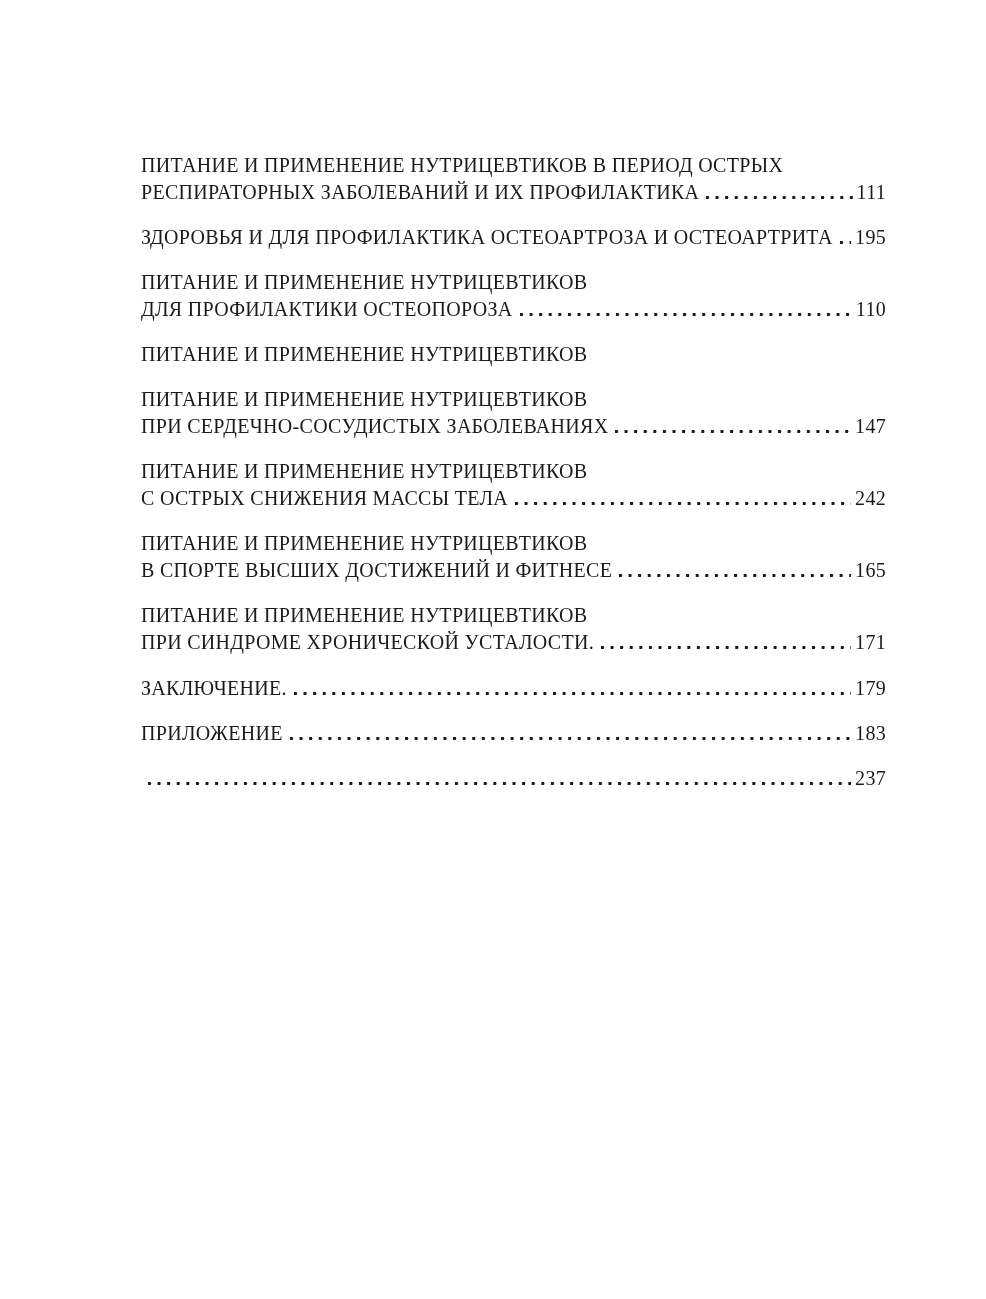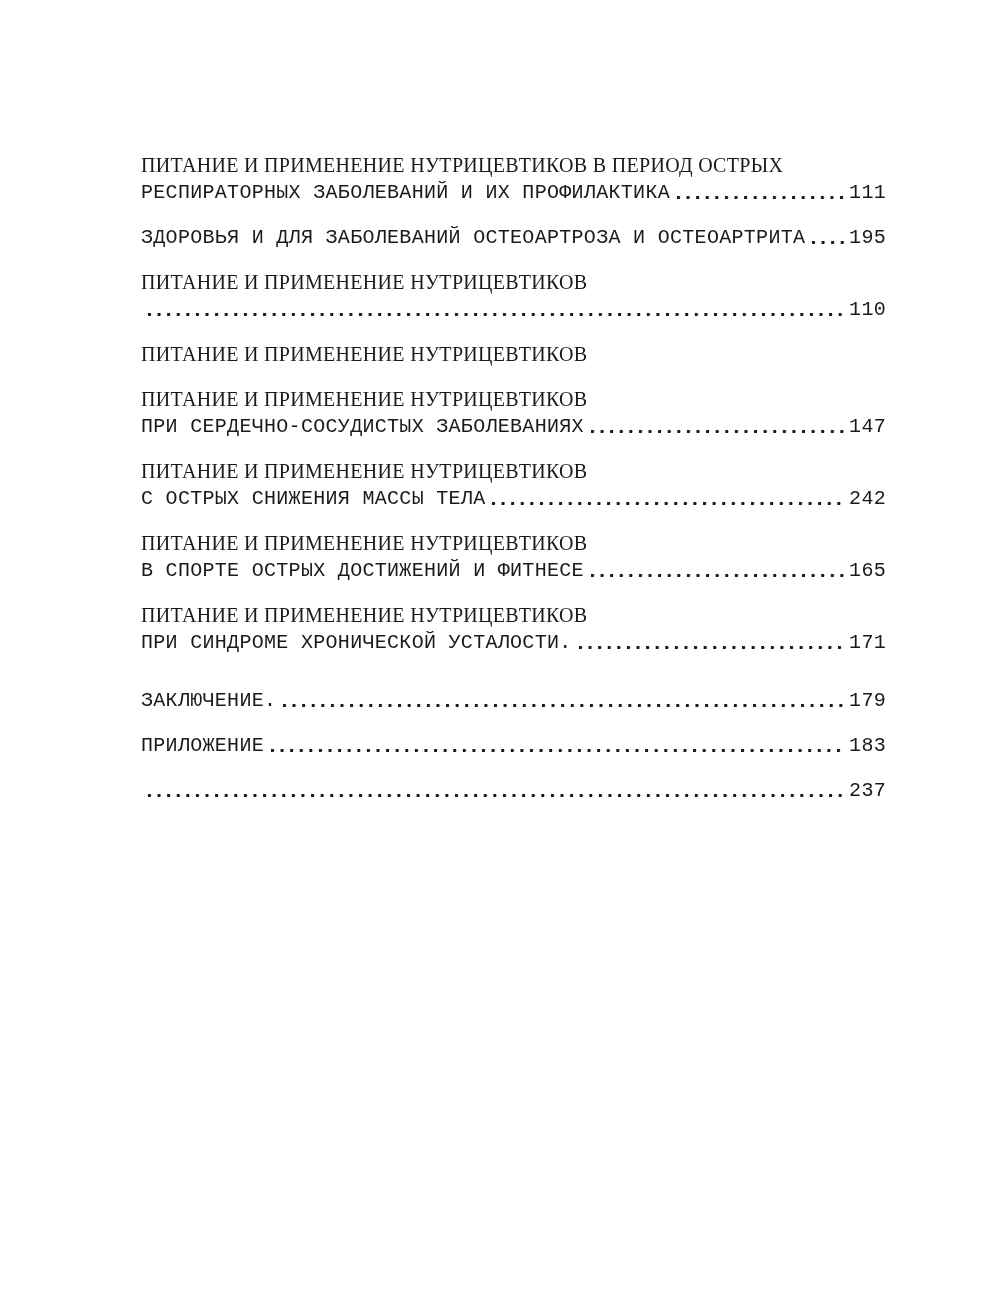--- a/index.html
+++ b/index.html
@@ -23,29 +23,28 @@
     font-family: "Liberation Serif", "DejaVu Serif", serif;
     font-size: 20px;
     line-height: 27px;
     letter-spacing: 0.015em;
     color: #1a1a1a;
   }
   .entry {
     margin-bottom: 18px;
   }
   .entry.section-break {
-    margin-top: 31px;
+    margin-top: 19px;
   }
   .line {
     white-space: nowrap;
   }
   .line.last {
     display: flex;
     white-space: nowrap;
-    font-family: Liberation Mono, monospace;
   }
   .title-text {
     flex: 0 0 auto;
   }
   .leader {
     flex: 1 1 auto;
     min-width: 10px;
     height: 27px;
     margin: 0 4px 0 6px;
     background-image: radial-gradient(circle at 2.5px 18.5px, #1a1a1a 1.45px, rgba(0,0,0,0) 1.95px);
@@ -64,28 +63,29 @@
       <div class="entry">
         <div class="line"><span class="title-text">ПИТАНИЕ И ПРИМЕНЕНИЕ НУТРИЦЕВТИКОВ В ПЕРИОД ОСТРЫХ</span></div>
         <div class="line last">
           <span class="title-text">РЕСПИРАТОРНЫХ ЗАБОЛЕВАНИЙ И ИХ ПРОФИЛАКТИКА</span>
           <span class="leader"></span>
           <span class="pagenum">111</span>
         </div>
       </div>
       <div class="entry">
         <div class="line last">
-          <span class="title-text">ЗДОРОВЬЯ И ДЛЯ ЗАБОЛЕВАНИЙ ОСТЕОАРТРОЗА И ОСТЕОАРТРИТА</span>
+          <span class="title-text">ЗДОРОВЬЯ И ДЛЯ ПРОФИЛАКТИКА ОСТЕОАРТРОЗА И ОСТЕОАРТРИТА</span>
           <span class="leader"></span>
           <span class="pagenum">195</span>
         </div>
       </div>
       <div class="entry">
         <div class="line"><span class="title-text">ПИТАНИЕ И ПРИМЕНЕНИЕ НУТРИЦЕВТИКОВ</span></div>
         <div class="line last">
+          <span class="title-text">ДЛЯ ПРОФИЛАКТИКИ ОСТЕОПОРОЗА</span>
           <span class="leader"></span>
           <span class="pagenum">110</span>
         </div>
       </div>
       <div class="entry">
         <div class="line"><span class="title-text">ПИТАНИЕ И ПРИМЕНЕНИЕ НУТРИЦЕВТИКОВ</span></div>
       </div>
       <div class="entry">
         <div class="line"><span class="title-text">ПИТАНИЕ И ПРИМЕНЕНИЕ НУТРИЦЕВТИКОВ</span></div>
         <div class="line last">
@@ -98,21 +98,21 @@
         <div class="line"><span class="title-text">ПИТАНИЕ И ПРИМЕНЕНИЕ НУТРИЦЕВТИКОВ</span></div>
         <div class="line last">
           <span class="title-text">С ОСТРЫХ СНИЖЕНИЯ МАССЫ ТЕЛА</span>
           <span class="leader"></span>
           <span class="pagenum">242</span>
         </div>
       </div>
       <div class="entry">
         <div class="line"><span class="title-text">ПИТАНИЕ И ПРИМЕНЕНИЕ НУТРИЦЕВТИКОВ</span></div>
         <div class="line last">
-          <span class="title-text">В СПОРТЕ ОСТРЫХ ДОСТИЖЕНИЙ И ФИТНЕСЕ</span>
+          <span class="title-text">В СПОРТЕ ВЫСШИХ ДОСТИЖЕНИЙ И ФИТНЕСЕ</span>
           <span class="leader"></span>
           <span class="pagenum">165</span>
         </div>
       </div>
       <div class="entry">
         <div class="line"><span class="title-text">ПИТАНИЕ И ПРИМЕНЕНИЕ НУТРИЦЕВТИКОВ</span></div>
         <div class="line last">
           <span class="title-text">ПРИ СИНДРОМЕ ХРОНИЧЕСКОЙ УСТАЛОСТИ.</span>
           <span class="leader"></span>
           <span class="pagenum">171</span>

